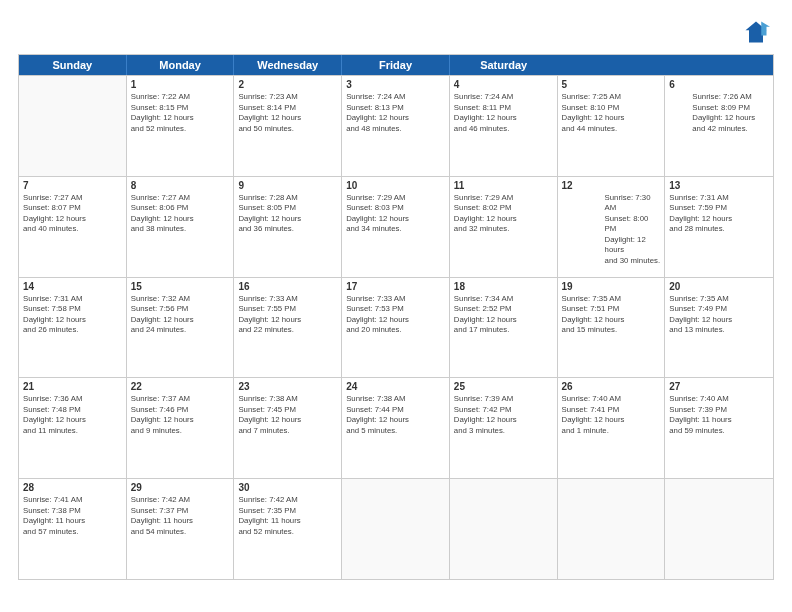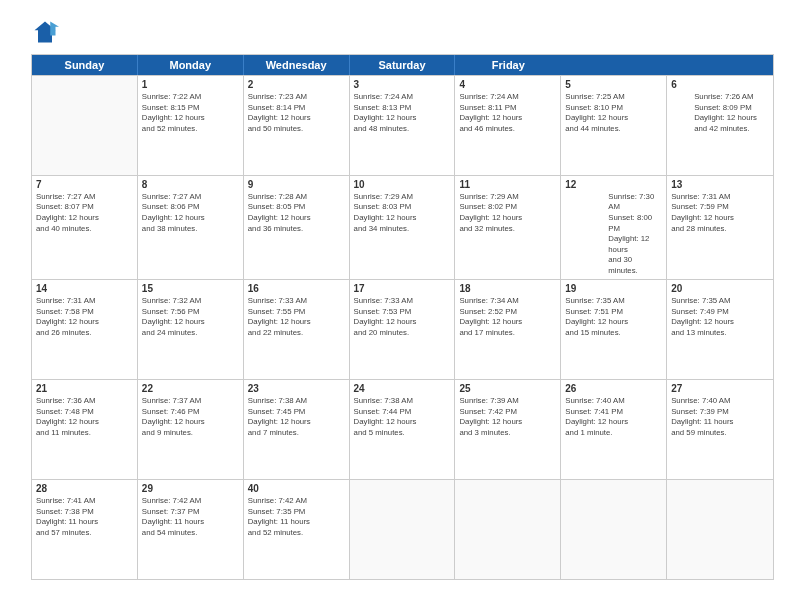--- a/index.html
+++ b/index.html
@@ -6,23 +6,24 @@
     body {
       width: 792px;
       height: 612px;
       font-family: Arial, sans-serif;
       background: #fff;
       overflow: hidden;
     }
     .page {
       width: 792px;
       height: 592px;
-      padding: 18px 18px 12px 31px;
+      padding: 18px 18px 12px 18px;
       display: flex;
       flex-direction: column;
+      align-items: flex-end;
     }
     .header {
       display: flex;
       justify-content: space-between;
       align-items: flex-start;
       margin-bottom: 8px;
     }
     .logo {
       display: flex;
       align-items: center;
@@ -118,22 +119,22 @@
       <div class="main-title"></div>
       <div class="subtitle"></div>
     </div>
   </div>
 
   <div class="calendar">
     <div class="cal-header" id="cal-header">
         <div class="cal-header-cell">Sunday</div>
         <div class="cal-header-cell">Monday</div>
         <div class="cal-header-cell">Wednesday</div>
+        <div class="cal-header-cell">Friday</div>
         <div class="cal-header-cell">Saturday</div>
-        <div class="cal-header-cell">Friday</div>
       </div>
     <div class="cal-body" id="cal-body">
         <div class="cal-row">
           <div class="cal-cell empty"></div>
           <div class="cal-cell">
             <div class="cell-day">1</div>
             <div class="cell-info" style="white-space: pre-line;">Sunrise: 7:22 AM
 Sunset: 8:15 PM
 Daylight: 12 hours
 and 52 minutes.</div>
@@ -336,21 +337,21 @@
 and 57 minutes.</div>
           </div>
           <div class="cal-cell">
             <div class="cell-day">29</div>
             <div class="cell-info" style="white-space: pre-line;">Sunrise: 7:42 AM
 Sunset: 7:37 PM
 Daylight: 11 hours
 and 54 minutes.</div>
           </div>
           <div class="cal-cell">
-            <div class="cell-day">40</div>
+            <div class="cell-day">30</div>
             <div class="cell-info" style="white-space: pre-line;">Sunrise: 7:42 AM
 Sunset: 7:35 PM
 Daylight: 11 hours
 and 52 minutes.</div>
           </div>
           <div class="cal-cell empty"></div>
           <div class="cal-cell empty"></div>
           <div class="cal-cell empty"></div>
           <div class="cal-cell empty"></div>
         </div>

